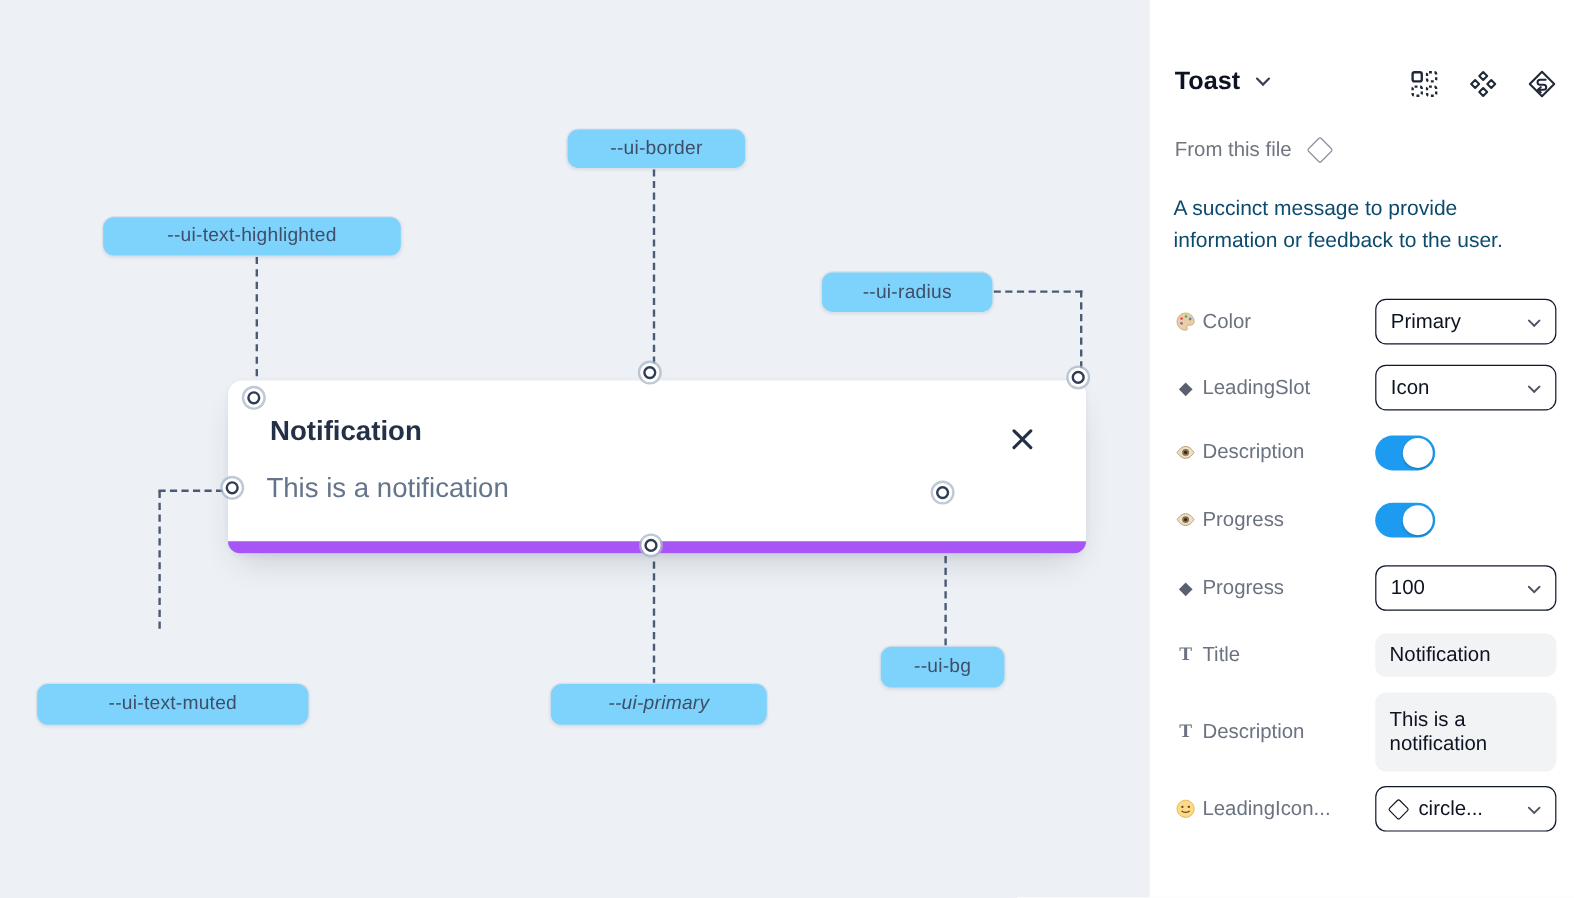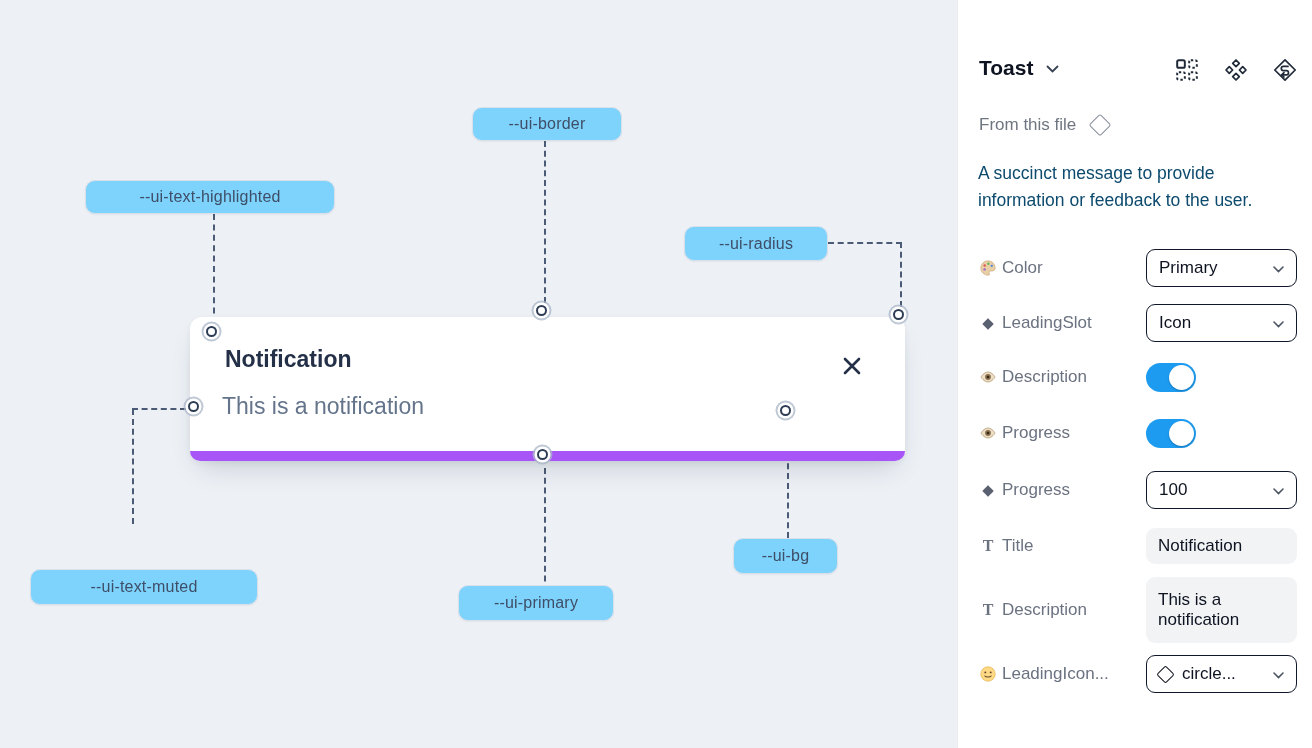--- a/index.html
+++ b/index.html
@@ -79,21 +79,21 @@
     <div class="dash v" style="left:900px; top:242px; height:65px;"></div>
     <div class="dash v" style="left:132px; top:409px; height:115px;"></div>
     <div class="dash h" style="left:132px; top:408px; width:54px;"></div>
     <div class="dash v" style="left:544px; top:468px; height:133px;"></div>
     <div class="dash v" style="left:787px; top:424px; height:114px;"></div>
 
     <div class="pill" style="left:472px; top:107px; width:150px; height:34px;">--ui-border</div>
     <div class="pill" style="left:85px; top:180px; width:250px; height:34px;">--ui-text-highlighted</div>
     <div class="pill" style="left:684px; top:226px; width:144px; height:35px;">--ui-radius</div>
     <div class="pill" style="left:30px; top:524px; width:228px; height:36px;margin-top:45px;">--ui-text-muted</div>
-    <div class="pill" style="left:458px; top:585px; width:156px; height:36px;">--ui-primary</div>
+    <div class="pill" style="left:458px; top:569px; width:182px; height:36px;font-style:italic;">--ui-primary</div>
     <div class="pill" style="left:733px; top:538px; width:105px; height:36px;">--ui-bg</div>
 
     <div id="toast-card">
       <div id="toast-title">Notification</div>
       <div id="toast-desc">This is a notification</div>
       <div id="toast-close">
         <svg width="22" height="22" viewBox="0 0 22 22">
           <path d="M4 4 L18 18 M18 4 L4 18" stroke="#233047" stroke-width="2.6" stroke-linecap="round"></path>
         </svg>
       </div>

